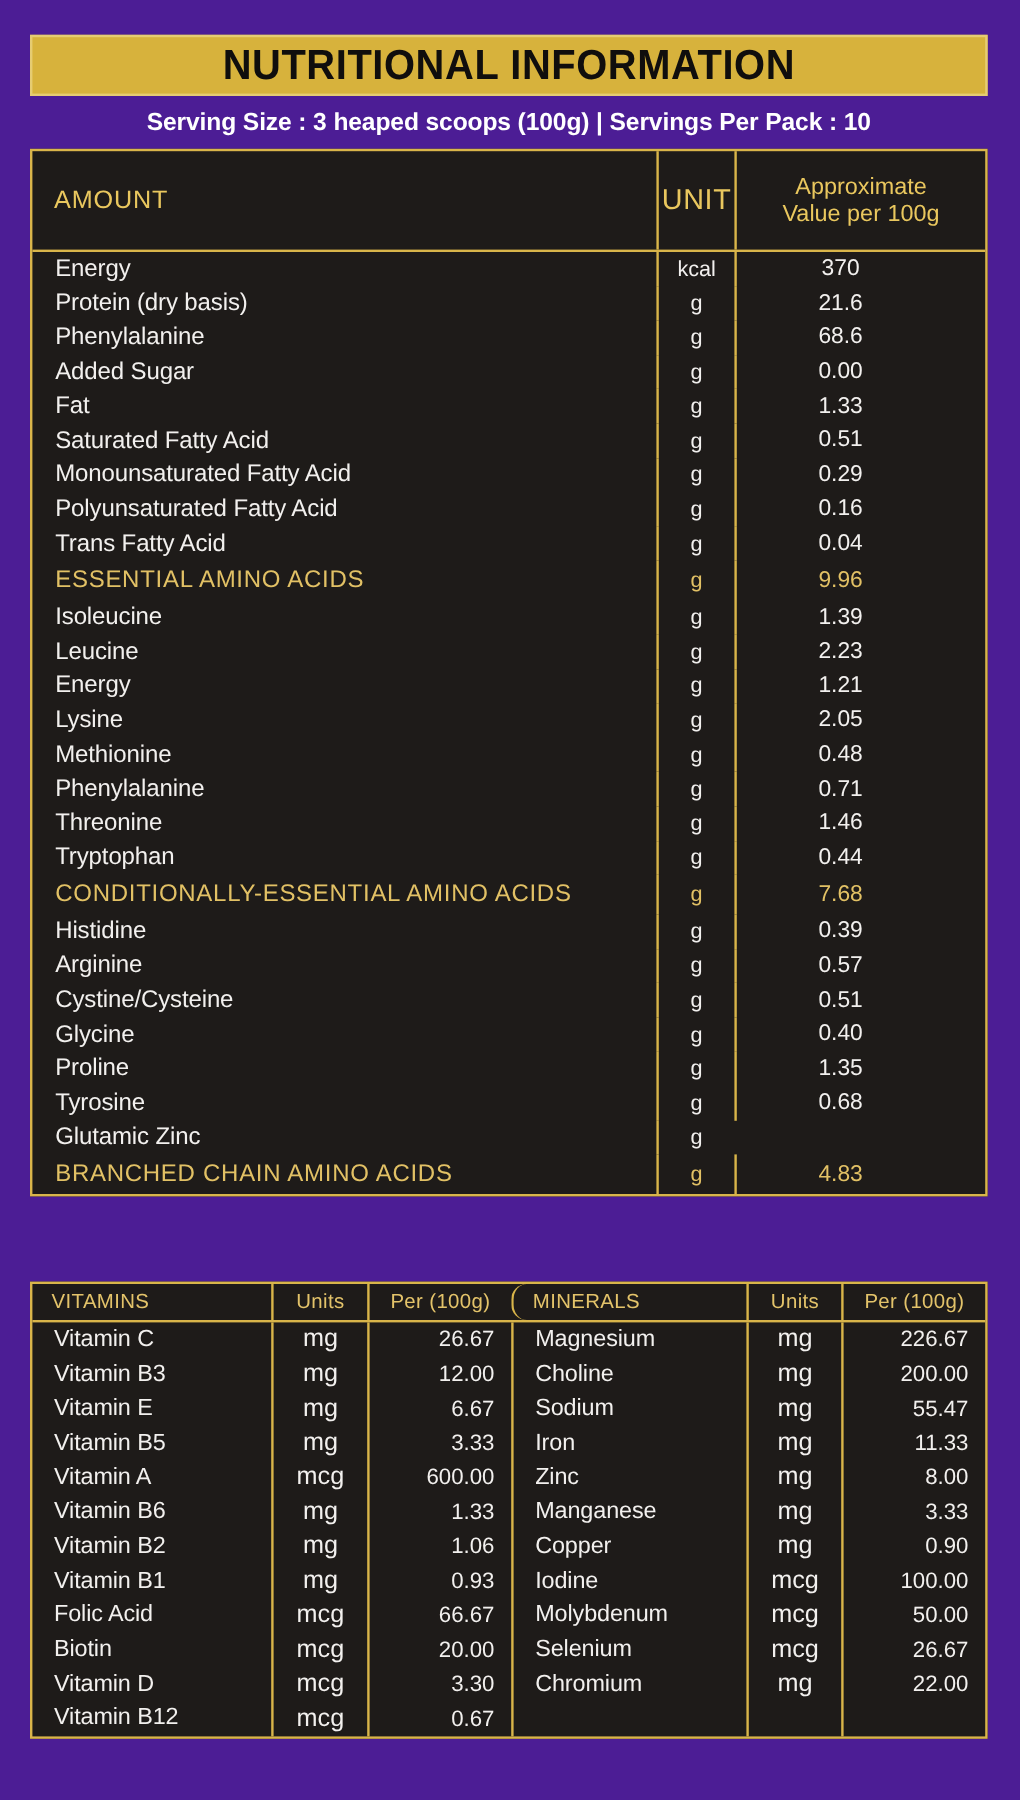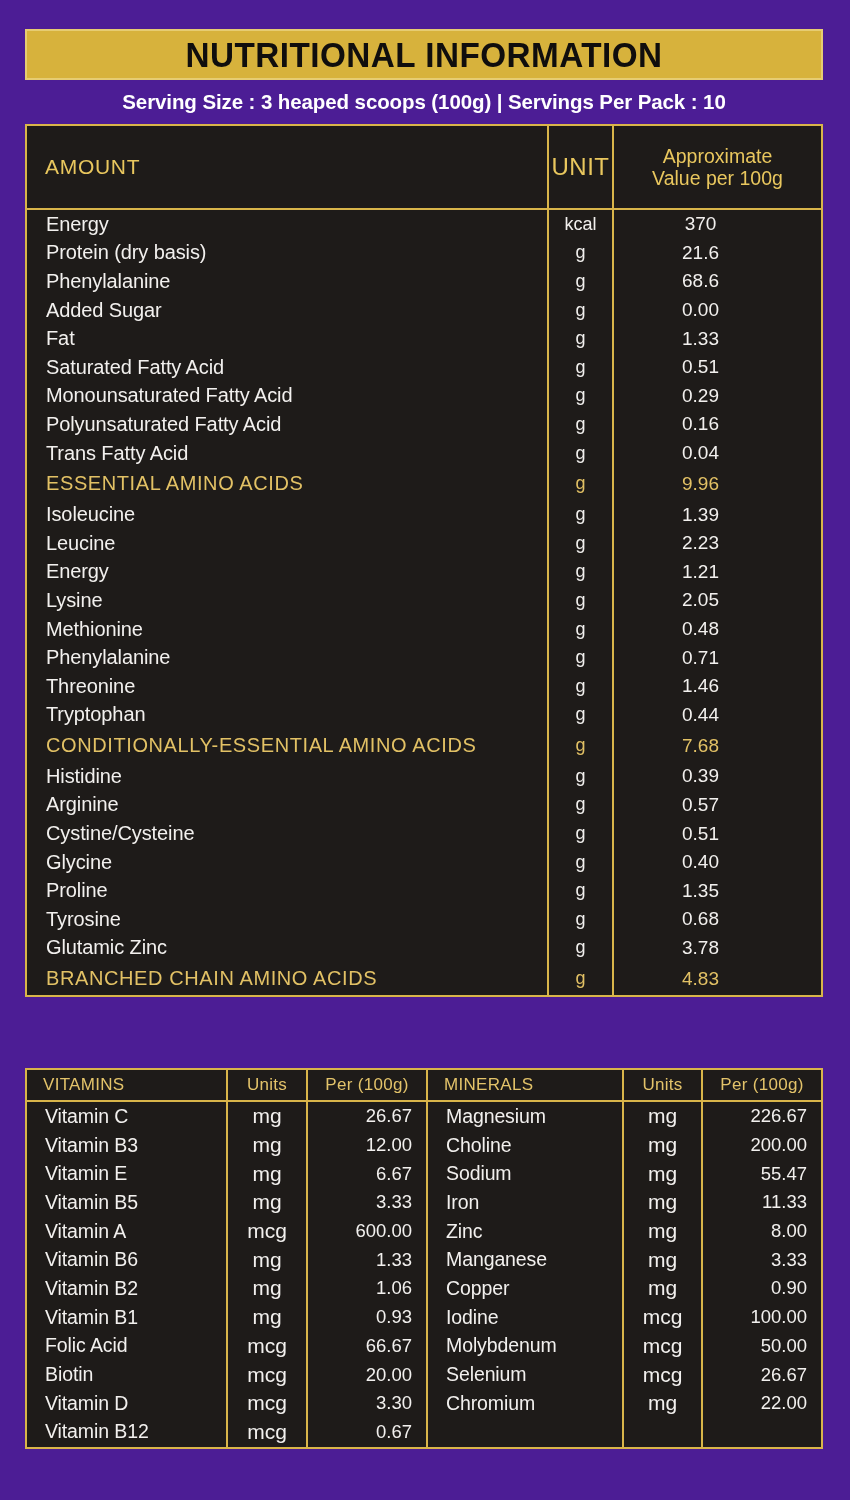--- a/index.html
+++ b/index.html
@@ -169,21 +169,21 @@
   .vm-head > div {
     display: flex;
     align-items: center;
     color: #E3C36A;
     font-size: 17px;
     letter-spacing: 0.3px;
   }
   .vm-head .h-vname { width: 199px; padding-left: 16px; }
   .vm-head .h-vunit { width: 80px; justify-content: center; border-left: 2px solid #D9B54A; }
   .vm-head .h-vper  { width: 120px; justify-content: center; border-left: 2px solid #D9B54A; }
-  .vm-head .h-mname { width: 196px; padding-left: 16px; border-left: 2px solid #D9B54A; }
+  .vm-head .h-mname { width: 196px; padding-left: 16px; border-left: 2px solid #D9B54A; border-radius: 13px; }
   .vm-head .h-munit { width: 79px; justify-content: center; border-left: 2px solid #D9B54A; }
   .vm-head .h-mper  { width: 120px; justify-content: center; border-left: 2px solid #D9B54A; }
 
   .vm-body { display: flex; height: 345px; }
 
   .vm-col-vname { width: 199px; }
   .vm-col-vunit { width: 80px;  border-left: 2px solid #D9B54A; }
   .vm-col-vper  { width: 120px; border-left: 2px solid #D9B54A; }
   .vm-col-mname { width: 196px; border-left: 2px solid #D9B54A; }
   .vm-col-munit { width: 79px;  border-left: 2px solid #D9B54A; }
@@ -346,21 +346,20 @@
           <div class="c-val">1.35</div>
         </div>
         <div class="mt-row mt-data">
           <div class="c-name">Tyrosine</div>
           <div class="c-unit">g</div>
           <div class="c-val">0.68</div>
         </div>
         <div class="mt-row mt-data">
           <div class="c-name">Glutamic Zinc</div>
           <div class="c-unit">g</div>
-          <div class="c-val">3.78</div>
         </div>
         <div class="mt-row mt-data section taller">
           <div class="c-name">BRANCHED CHAIN AMINO ACIDS</div>
           <div class="c-unit">g</div>
           <div class="c-val">4.83</div>
         </div>
       </div>
 
   </div>
 

